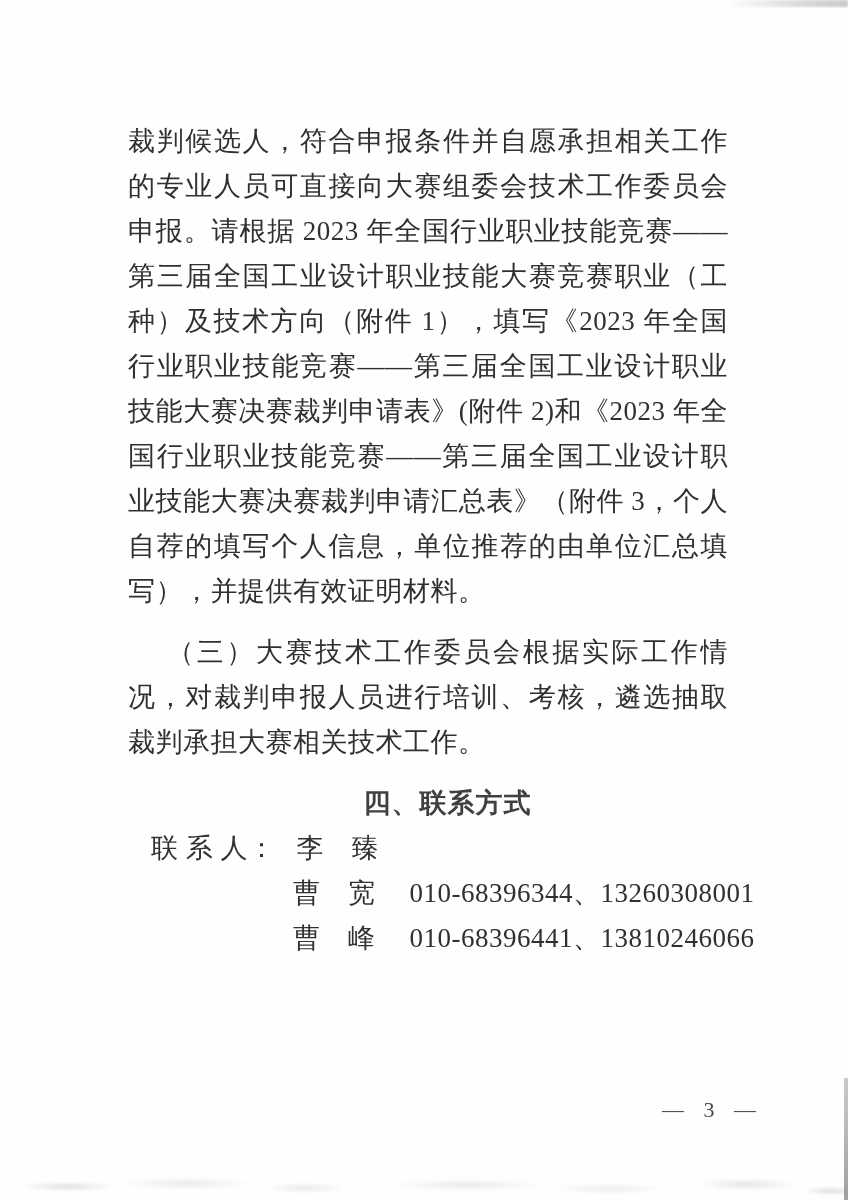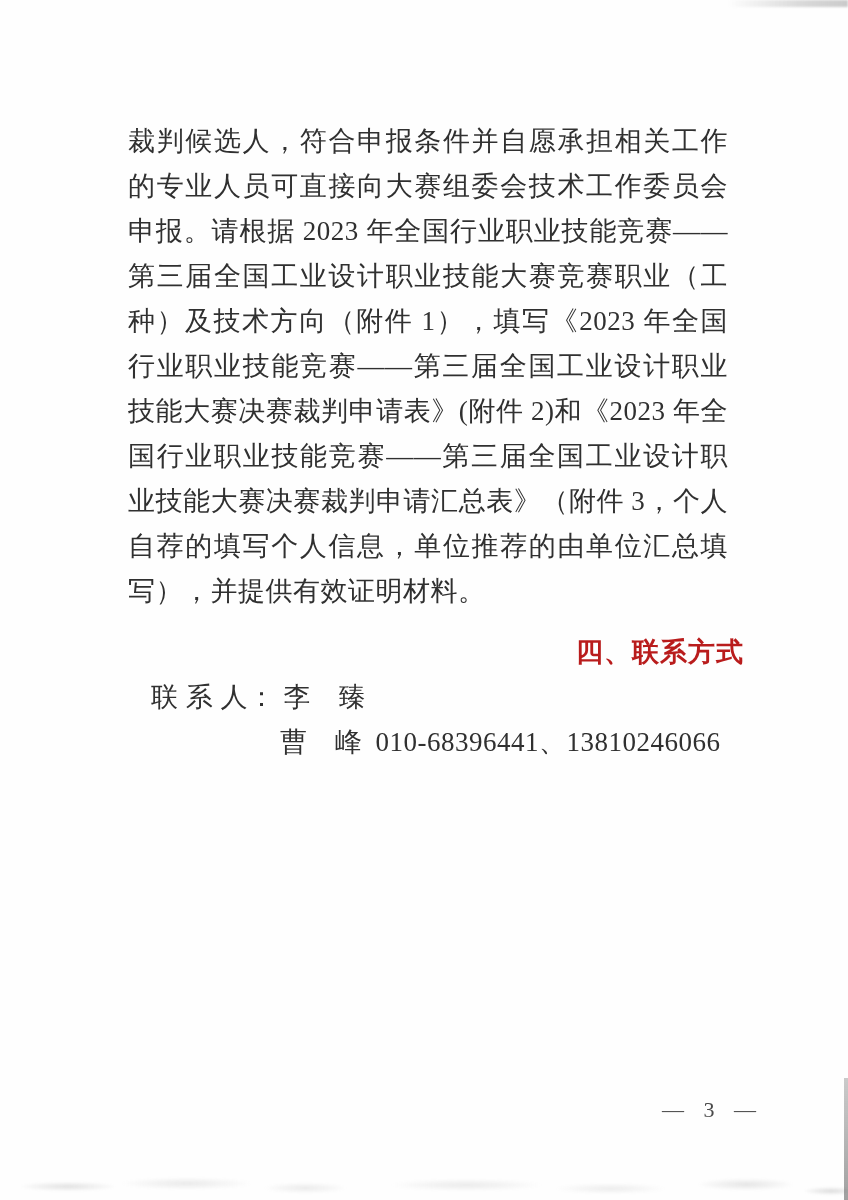--- a/index.html
+++ b/index.html
@@ -19,30 +19,30 @@
     font-size:27px; line-height:45px;
     color:#303030;
     text-align:justify;
     letter-spacing:0.5px;
   }
   .content p { margin:16px; text-justify:inter-ideograph; }
   .indent { text-indent:39px; }
   .bold-run { font-weight:bold; color:#161616; }
   .section-heading {
     font-family:"Liberation Sans","DejaVu Sans",sans-serif;
-    font-weight:700; color:#b91c1c;
+    font-weight:700; color:#404040;
     font-size:27px; line-height:45px;
     margin:0; text-indent:39px;
-    text-align:right; letter-spacing:1px;
+    text-align:center; letter-spacing:1px;
   }
   .contact-block { margin:0; }
-  .contact-row { display:flex; line-height:45px; padding-left:39px; white-space:pre; }
+  .contact-row { display:flex; line-height:45px; padding-left:39px; white-space:pre;gap:21px; }
   .c-label  { flex:0 0 121px; }
   .c-spacer { flex:0 0 121px; }
-  .c-name   { flex:0 0 81px;margin-left:8px; }
+  .c-name   { flex:0 0 81px; }
   .c-phones { margin-left:13px; }
   .page-number {
     position:absolute; left:662px; top:1097px;
     font-size:22px; color:#4a4a4a;
     letter-spacing:7px; white-space:pre;
   }
   
   .scan-noise-bottom {
     position:absolute; left:0; right:0; bottom:0; height:30px;
     background:
@@ -69,31 +69,37 @@
 </head>
 <body>
 
 <div class="page">
 
   <div class="content">
 
     <p>裁判候选人，符合申报条件并自愿承担相关工作的专业人员可直接向大赛组委会技术工作委员会申报。请根据 2023 年全国行业职业技能竞赛——第三届全国工业设计职业技能大赛竞赛职业（工种）及技术方向（附件 1），填写《2023 年全国行业职业技能竞赛——第三届全国工业设计职业技能大赛决赛裁判申请表》(附件 2)和《2023 年全国行业职业技能竞赛——第三届全国工业设计职业技能大赛决赛裁判申请汇总表》（附件 3，个人自荐的填写个人信息，单位推荐的由单位汇总填写），并提供有效证明材料。</p>
 
 
+    <p class="indent">（三）大赛技术工作委员会根据实际工作情况，对裁判申报人员进行培训、考核，遴选抽取裁判承担大赛相关技术工作。</p>
 
     <h2 class="section-heading">四、联系方式</h2>
 
 
     <div class="contact-block">
 
       <div class="contact-row">
         <span class="c-label">联 系 人：</span>
         <span class="c-name">李　臻</span>
       </div>
 
+      <div class="contact-row">
+        <span class="c-spacer"></span>
+        <span class="c-name">曹　宽</span>
+        <span class="c-phones">010-68396344、13260308001</span>
+      </div>
 
       <div class="contact-row">
         <span class="c-spacer"></span>
         <span class="c-name">曹　峰</span>
         <span class="c-phones">010-68396441、13810246066</span>
       </div>
 
     </div>
   </div>
 

